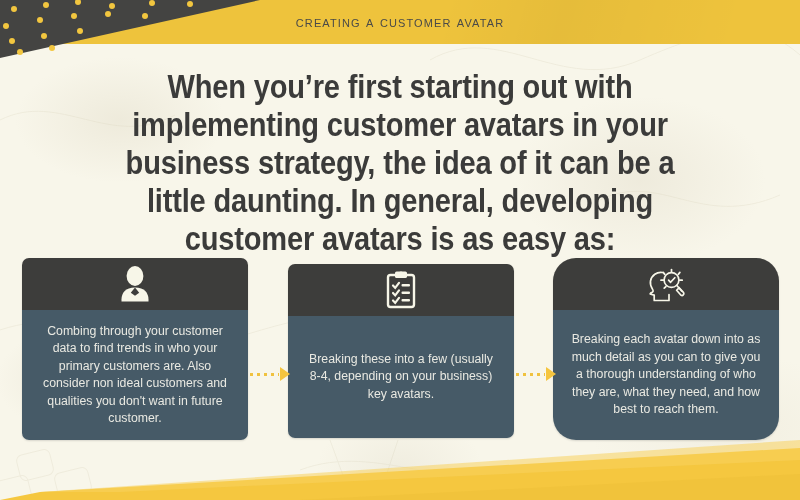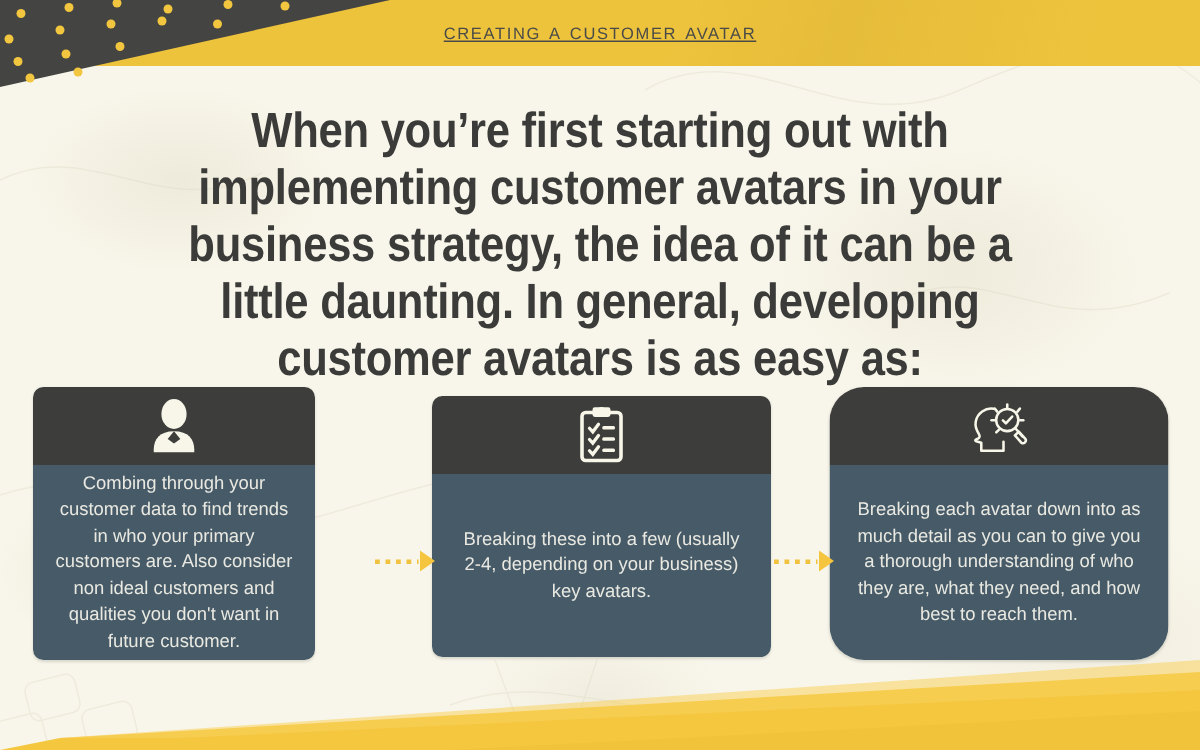--- a/index.html
+++ b/index.html
@@ -64,21 +64,20 @@
     justify-content: center;
     font-family: "Liberation Sans", sans-serif;
     font-size: 15.5px;
     letter-spacing: 1.1px;
     font-weight: 400;
     color: #4a4a48;
     font-variant: small-caps;
     text-transform: lowercase;
     white-space: nowrap;
     z-index: 6;
-    text-decoration: underline;
   }
   .header-title::first-letter { font-size: 1em; }
   
   .corner-tri {
     position: absolute;
     top: 0; left: 0;
     width: 300px;
     height: 60px;
     z-index: 5;
   }
@@ -119,21 +118,21 @@
     font-size: 12.3px;
     line-height: 17.5px;
     text-align: center;
     padding: 0 14px;
     display: flex;
     align-items: center;
     justify-content: center;
     box-sizing: border-box;
     flex: 1 1 auto;
   }
-  .card-1 { left: 22px;  top: 258px; width: 188px; height: 182px; display:flex; flex-direction:column; }
+  .card-1 { left: 22px;  top: 258px; width: 226px; height: 182px; display:flex; flex-direction:column; }
   .card-1 .card-head { height: 52px; }
   .card-2 { left: 288px; top: 264px; width: 226px; height: 174px; display:flex; flex-direction:column; }
   .card-2 .card-head { height: 52px; }
   .card-3 { left: 553px; top: 258px; width: 226px; height: 182px; display:flex; flex-direction:column;border-radius:23px; }
   .card-3 .card-head { height: 52px; }
   
   .connector {
     position: absolute;
     z-index: 5;
     height: 14px;
@@ -236,21 +235,21 @@
           <path d="M10 23 l 2.2 2.4 l 3.8 -5"></path>
           <path d="M10 30.5 l 2.2 2.4 l 3.8 -5"></path>
         </g>
         <g fill="#f7f6e8">
           <rect x="18.5" y="14" width="8.5" height="2.4" rx="1"></rect>
           <rect x="18.5" y="21.5" width="8.5" height="2.4" rx="1"></rect>
           <rect x="18.5" y="29" width="8.5" height="2.4" rx="1"></rect>
         </g>
       </svg>
     </div>
-    <div class="card-body">Breaking these into a few (usually 2-4, depending on your business) key avatars.</div>
+    <div class="card-body">Breaking these into a few (usually 8-4, depending on your business) key avatars.</div>
   </div>
 
   <div class="card card-3">
     <div class="card-head">
       <svg width="46" height="42" viewBox="0 0 46 42">
         <g fill="none" stroke="#f7f6e8" stroke-width="1.7" stroke-linecap="round" stroke-linejoin="round">
           <path d="M19.5 9.5 C 14 8.5, 8.5 12.5, 7.5 18 C 6.8 22, 8.4 24.5, 9.6 26.4
                    C 10.4 27.7, 10.2 28.6, 9.2 29.2 L 7.6 30.1 C 7 30.5, 7.1 31, 7.8 31.2
                    L 11.2 32.1 L 11.2 37.5 L 26 37.5 L 26 31.5"></path>
           <circle cx="28.5" cy="17" r="7.4"></circle>

